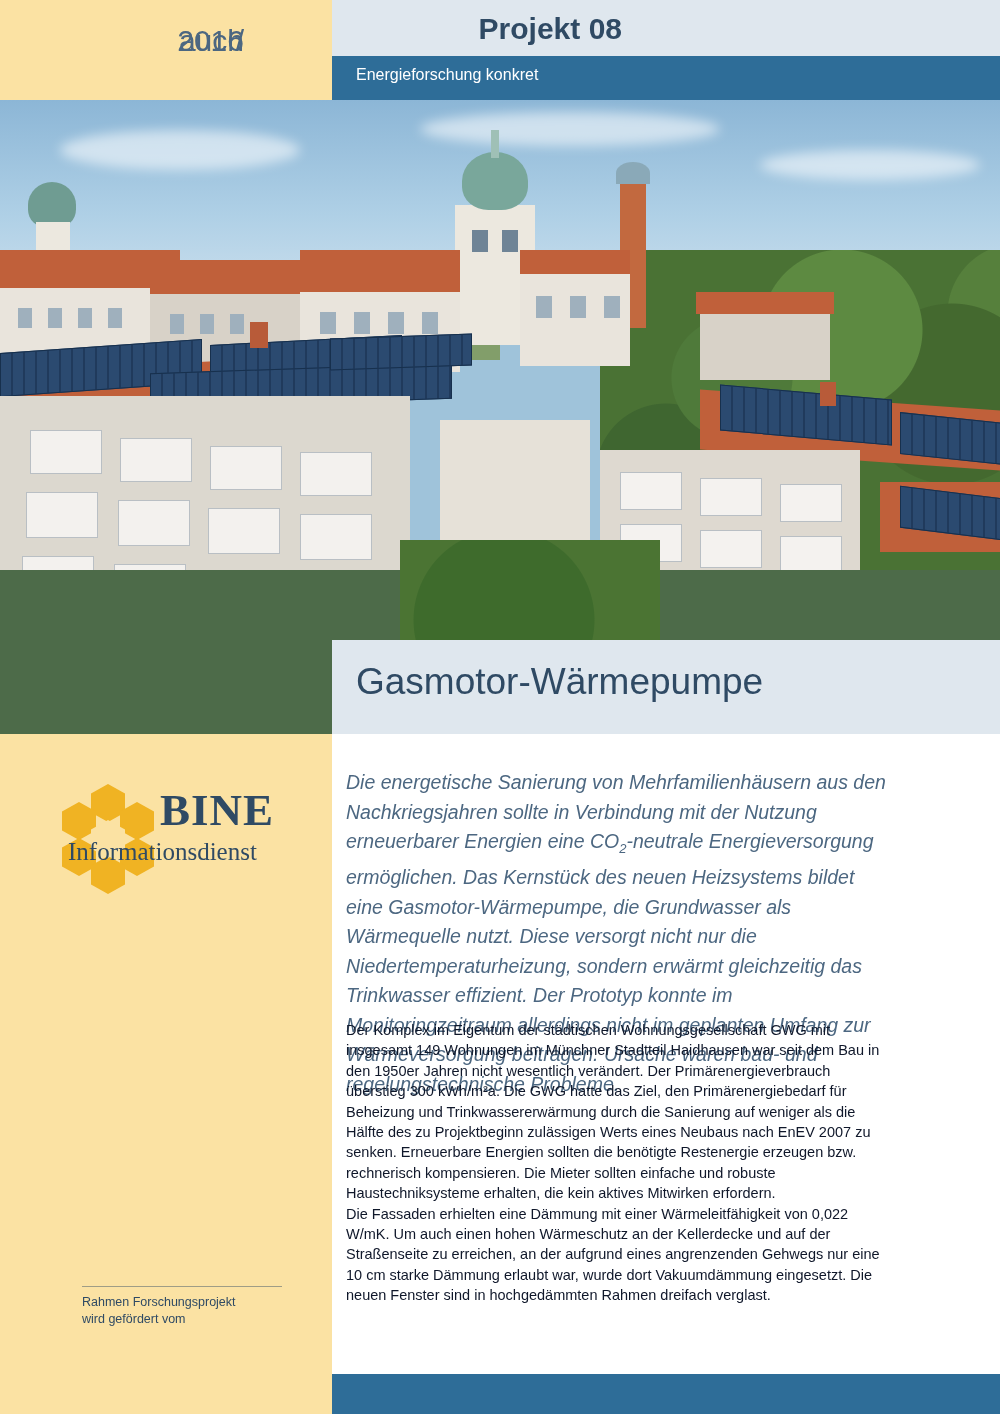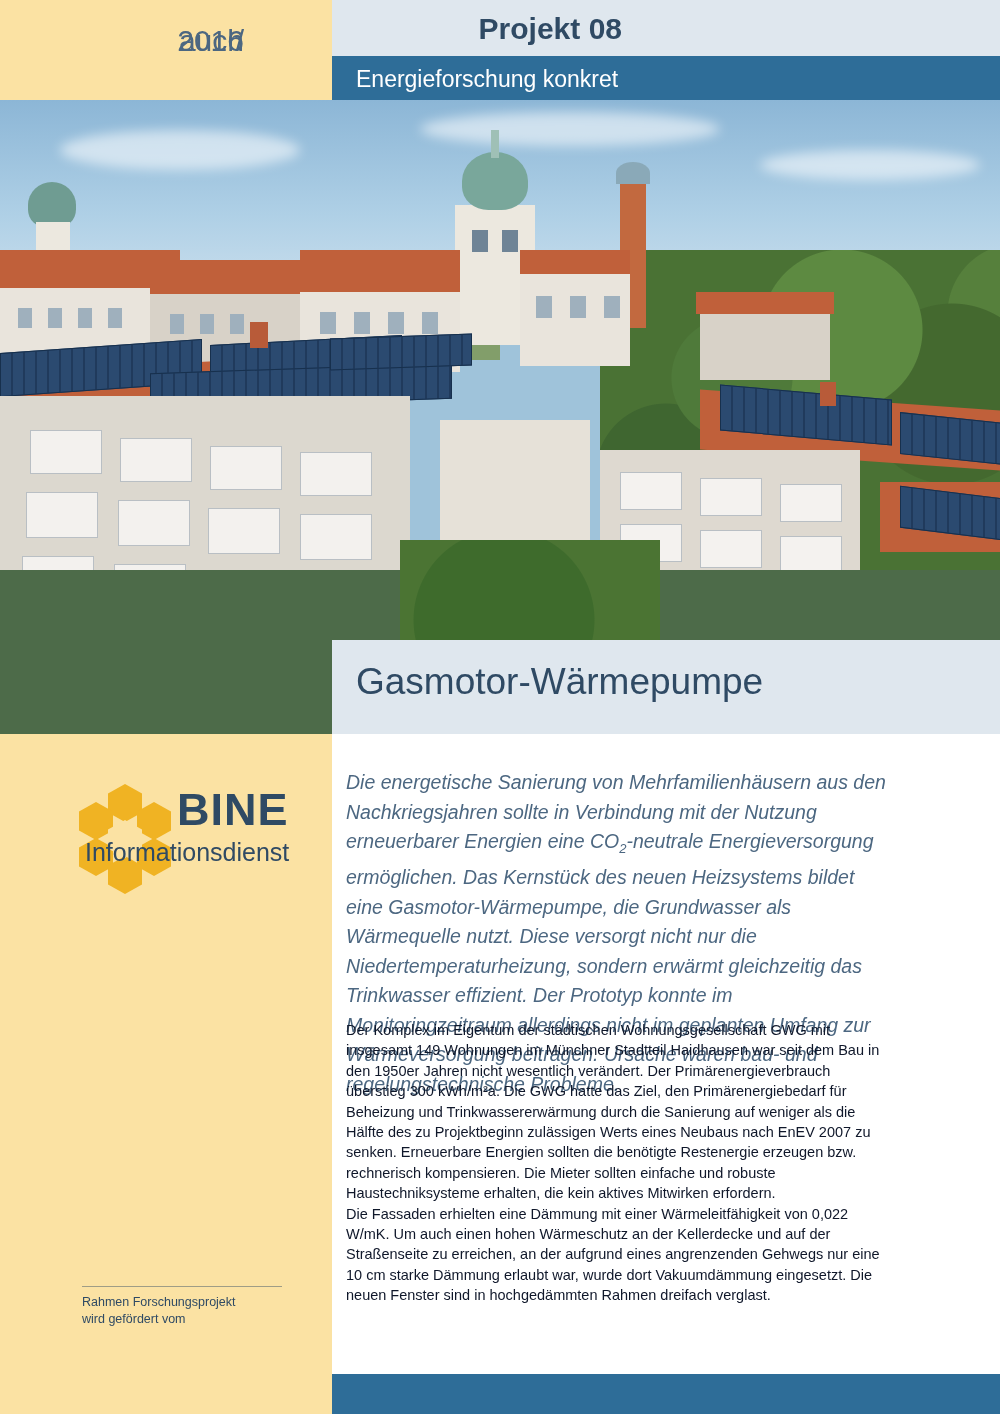--- a/index.html
+++ b/index.html
@@ -17,21 +17,21 @@
   .hdr-left{position:absolute;left:0;top:0;width:332px;height:56px;background:#fbe2a3;}
   .hdr-left2{position:absolute;left:0;top:56px;width:332px;height:44px;background:#fbe2a3;}
   .hdr-title{position:absolute;left:332px;top:0;width:668px;height:56px;background:#dfe7ee;}
   .hdr-title span{
     position:absolute;right:378px;top:12px;white-space:nowrap;
     font-size:30px;color:#4c6781;
   }
   .hdr-title .b{font-weight:bold;color:#2f4a64;}
   .hdr-sub{position:absolute;left:332px;top:56px;width:668px;height:44px;background:#2e6d98;}
   .hdr-sub span{
-    position:absolute;left:24px;top:10px;font-size:23px;color:#ffffff;
+    position:absolute;left:24px;top:10px;font-size:16px;color:#ffffff;
   }
 
   
   .photo{position:absolute;left:0;top:100px;width:1000px;height:634px;overflow:hidden;background:#9fc3da;}
   .sky{position:absolute;left:0;top:0;width:1000px;height:210px;
     background:linear-gradient(#8cb6d6 0%, #afd0e6 55%, #cfe1ee 100%);}
   .cloud{position:absolute;background:rgba(255,255,255,.55);border-radius:50%;filter:blur(6px);}
   .hillsL{position:absolute;left:-20px;top:170px;width:520px;height:90px;background:#7e9a5d;
     border-radius:60% 40% 0 0 / 100% 80% 0 0;opacity:.9;}
   .treesR{position:absolute;left:600px;top:150px;width:440px;height:320px;
@@ -64,21 +64,21 @@
 
   
   .titlebox{position:absolute;left:332px;top:540px;width:668px;height:194px;background:#dfe7ee;}
   .titlebox h1{
     margin:0;position:absolute;left:24px;top:18px;width:620px;
     font-size:37px;line-height:47px;font-weight:normal;color:#2f4a64;
   }
 
   
   .leftcol{position:absolute;left:0;top:734px;width:332px;height:640px;background:#fbe2a3;}
-  .logo{position:absolute;left:79px;top:42px;width:240px;height:110px;}
+  .logo{position:absolute;left:62px;top:42px;width:240px;height:110px;font-family:Liberation Serif, serif;}
   .hexwrap{position:absolute;left:0;top:8px;width:92px;height:92px;}
   .hex{position:absolute;width:34px;height:38px;background:#f0b323;
     clip-path:polygon(50% 0%,100% 25%,100% 75%,50% 100%,0% 75%,0% 25%);}
   .bine{position:absolute;left:98px;top:8px;font-size:45px;font-weight:bold;color:#2f4a64;letter-spacing:1px;}
   .infod{position:absolute;left:6px;top:62px;font-size:25px;color:#2f4a64;}
   .foot1{position:absolute;left:82px;top:560px;width:230px;font-size:12.5px;line-height:17px;color:#2f4a64;}
   .foot2{position:absolute;left:82px;top:604px;width:230px;font-size:13px;line-height:18px;font-weight:bold;color:#2f4a64;}
   .footline{position:absolute;left:82px;top:552px;width:200px;height:1px;background:#2f4a64;opacity:.45;}
 
   

